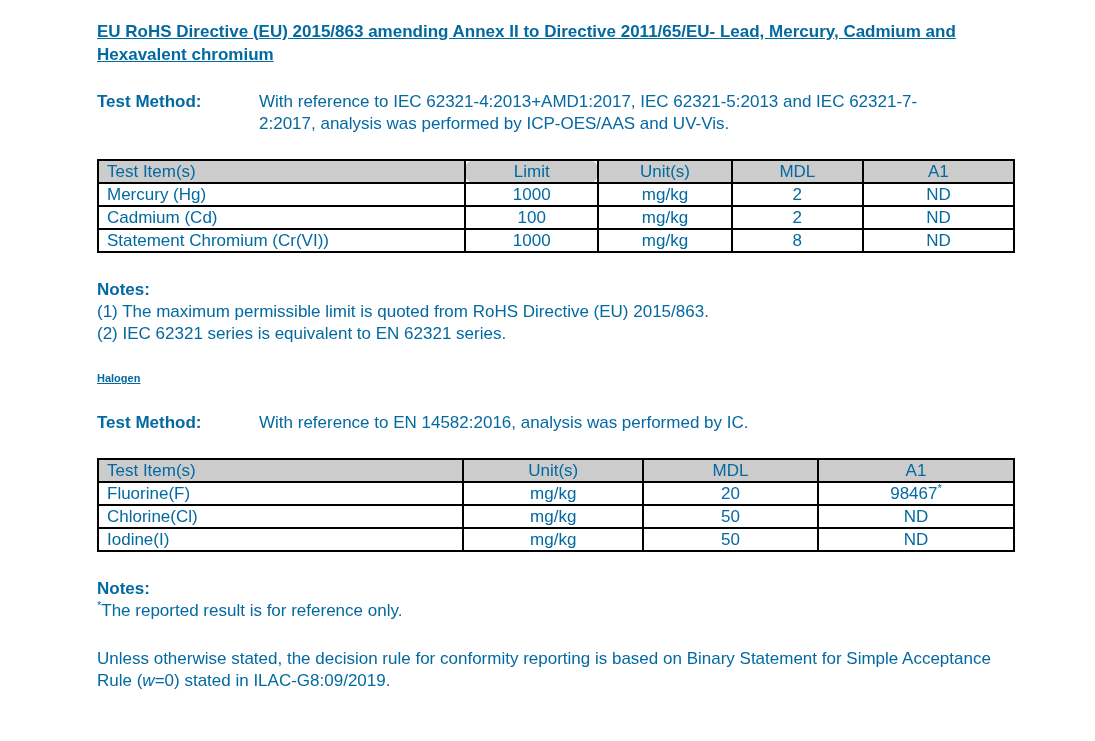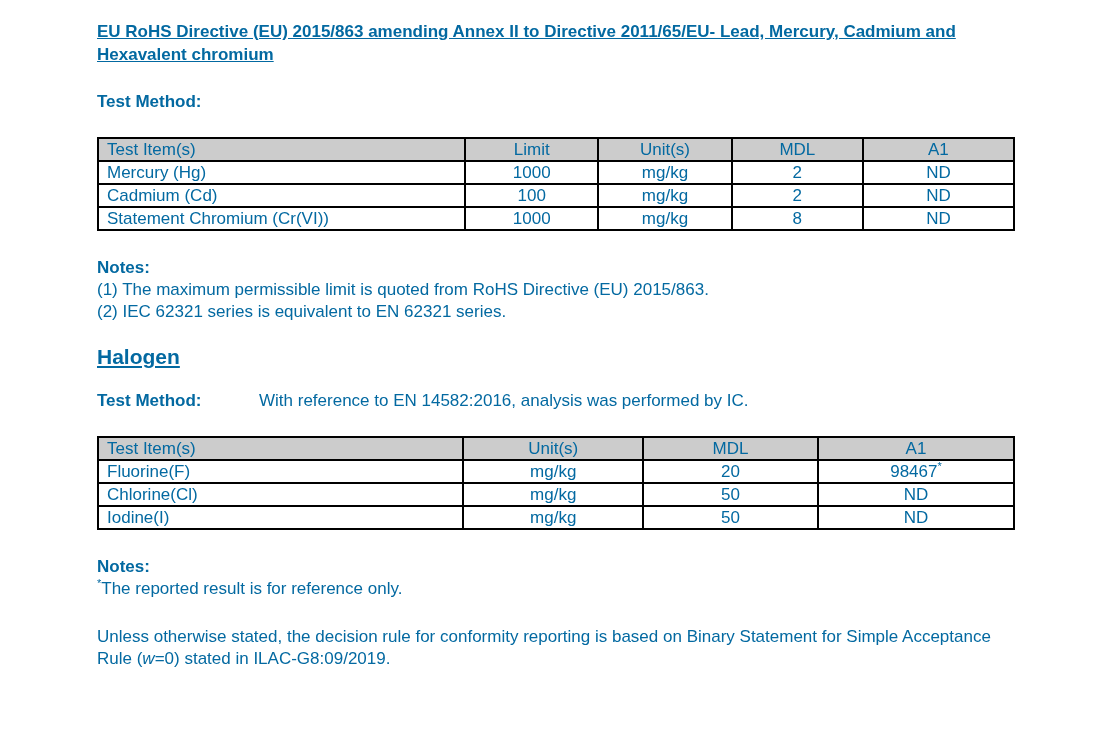--- a/index.html
+++ b/index.html
@@ -23,21 +23,21 @@
   .heading {
     margin: 0;
     font-size: 17px;
     font-weight: bold;
     text-decoration: underline;
     line-height: 23px;
     width: 870px;
   }
   .sub-heading {
     margin: 22px 0 0 0;
-    font-size: 21px;
+    font-size: 11px;
     font-weight: bold;
     text-decoration: underline;
     line-height: 23px;
   }
   .tm-row { display: flex; margin-top: 25px; line-height: 22px; gap: 16px; }
   .tm-row.second { margin-top: 22px; }
   .tm-label { font-weight: bold; width: 146px; flex: none; }
   .tm-text { width: 708px; }
   table.data-table {
     border-collapse: collapse;
@@ -66,34 +66,35 @@
 </head>
 <body>
 
 <div class="page">
   <div class="content">
 
     <h1 class="heading">EU RoHS Directive (EU) 2015/863 amending Annex II to Directive 2011/65/EU- Lead, Mercury, Cadmium and Hexavalent chromium</h1>
 
     <div class="tm-row">
       <div class="tm-label">Test Method:</div>
+      <div class="tm-text">With reference to IEC 62321-4:2013+AMD1:2017, IEC 62321-5:2013 and IEC 62321-7-2:2017, analysis was performed by ICP-OES/AAS and UV-Vis.</div>
     </div>
 
     <table class="data-table" data-table="document.rohs_section.table">
         <colgroup>
           <col style="width: 40.1%;">
           <col style="width: 14.5%;">
           <col style="width: 14.6%;">
           <col style="width: 14.3%;">
           <col style="width: 16.5%;">
         </colgroup>
         <thead>
           <tr>
             <th class="first" style="background: rgb(204, 204, 204);">Test Item(s)</th>
-            <th style="background: rgb(204, 204, 204);">Limit</th>
+            <th style="background: rgb(204, 204, 204); border-radius: 9px;">Limit</th>
             <th style="background: rgb(204, 204, 204);">Unit(s)</th>
             <th style="background: rgb(204, 204, 204);">MDL</th>
             <th style="background: rgb(204, 204, 204);">A1</th>
           </tr>
         </thead>
         <tbody>
           <tr>
             <td class="first">Mercury (Hg)</td>
             <td>1000</td>
             <td>mg/kg</td>

